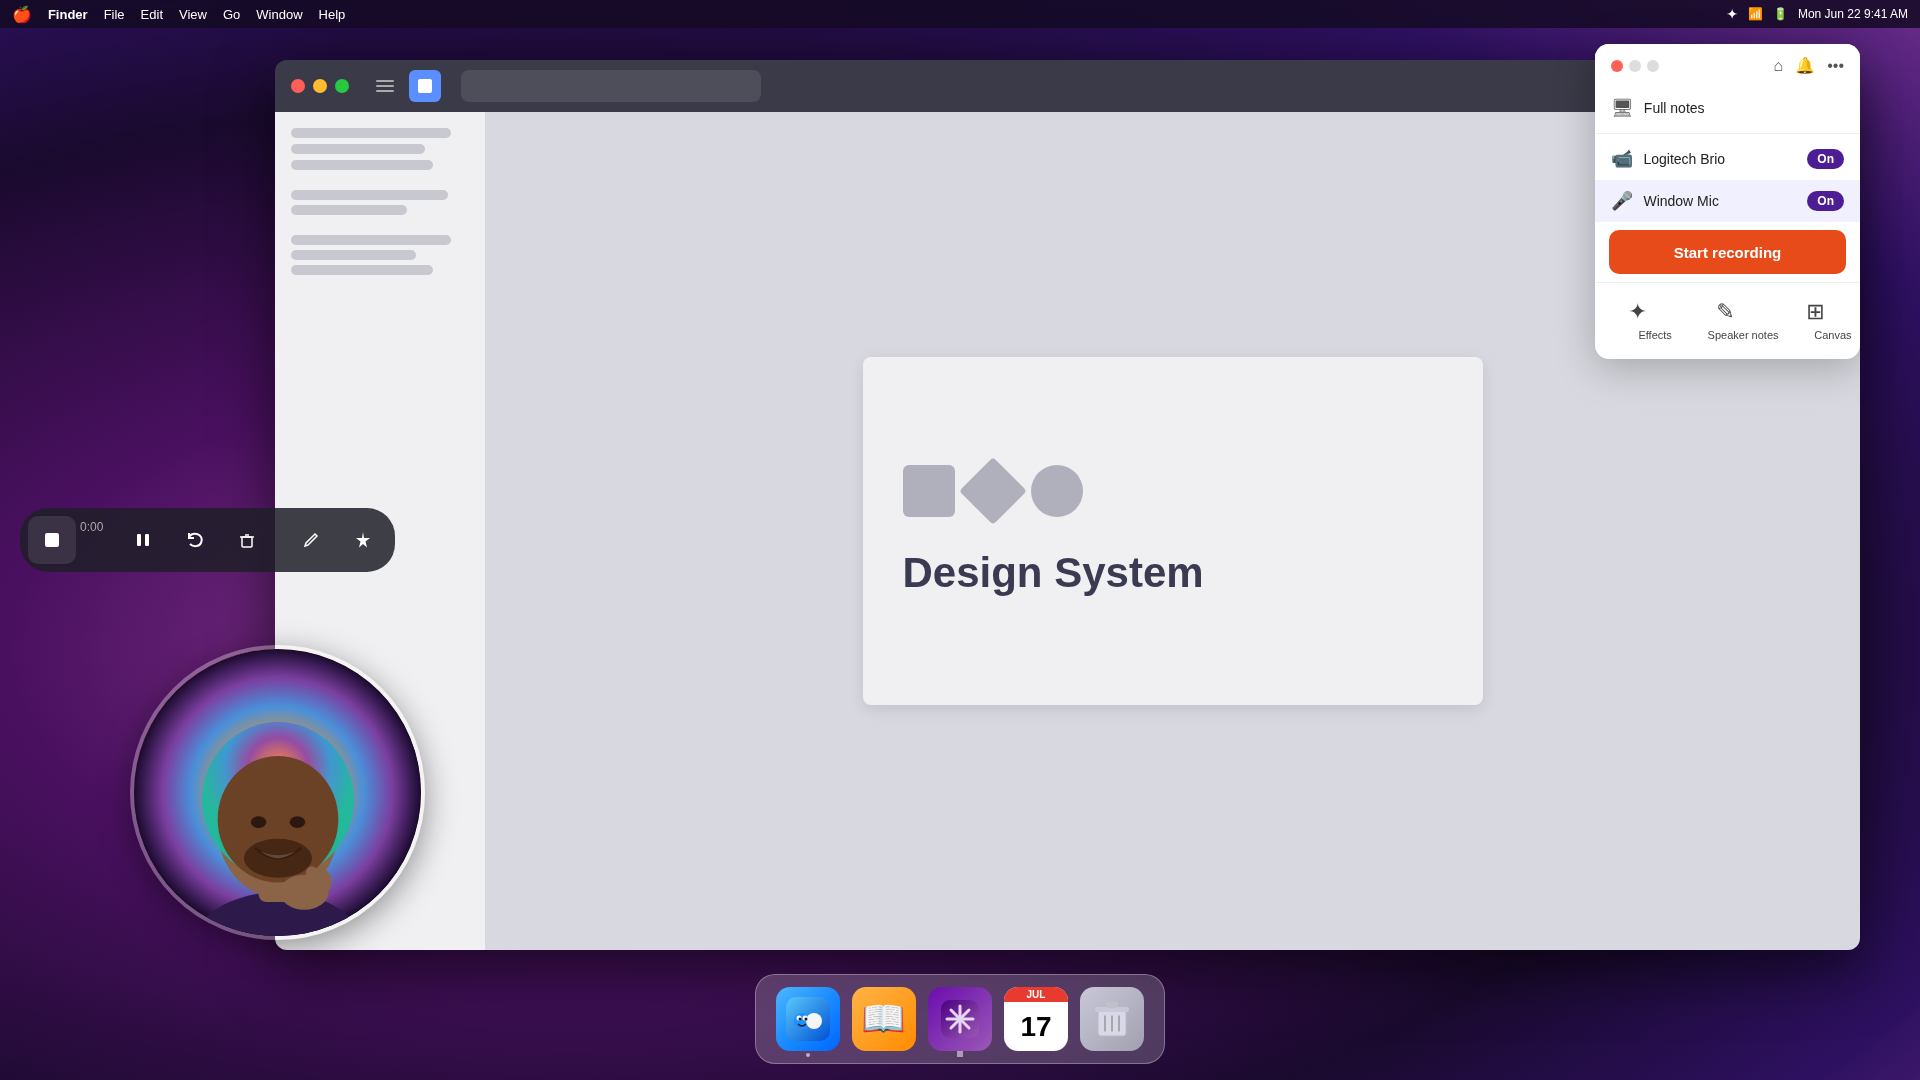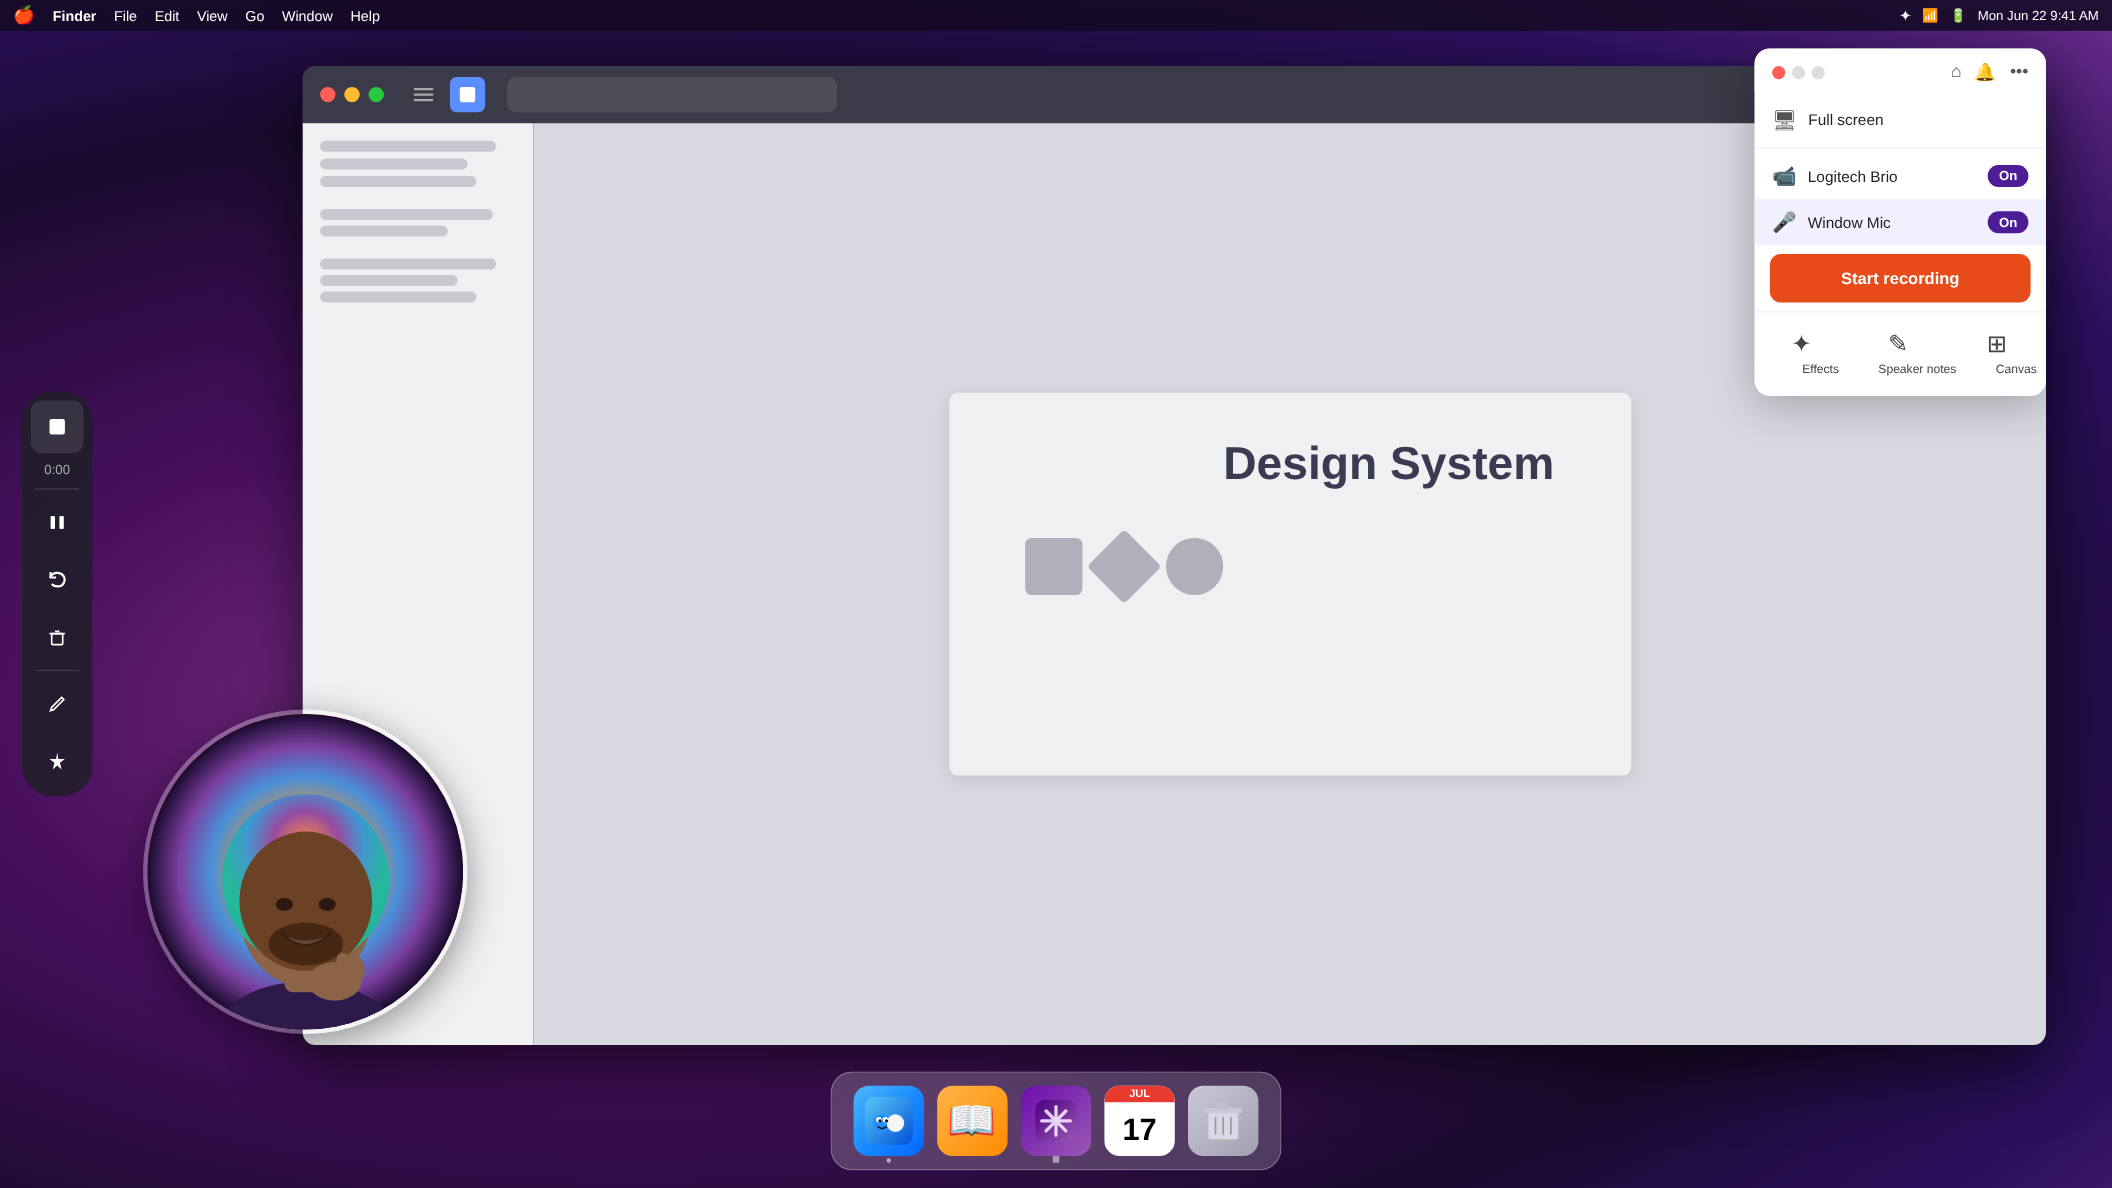--- a/index.html
+++ b/index.html
@@ -210,21 +210,21 @@
       padding: 40px;
     }
 
     .slide-card {
       background: #f0f0f2;
       border-radius: 8px;
       width: 100%;
       max-width: 620px;
       aspect-ratio: 16/9;
       display: flex;
-      flex-direction: row;
+      flex-direction: column;
       justify-content: center;
       padding: 40px;
       box-shadow: 0 4px 16px rgba(0,0,0,0.1);
     }
 
     .slide-icons {
       display: flex;
       align-items: center;
       gap: 14px;
       margin-bottom: 32px;
@@ -284,21 +284,21 @@
       overflow: hidden;
     }
 
     
     .left-toolbar {
       position: absolute;
       top: 50%;
       left: 20px;
       transform: translateY(-50%);
       display: flex;
-      flex-direction: column;
+      flex-direction: row;
       gap: 4px;
       z-index: 20;
       background: rgba(30,30,40,0.85);
       border-radius: 28px;
       padding: 8px;
     }
 
     .toolbar-btn {
       width: 48px;
       height: 48px;
@@ -759,21 +759,21 @@
       <span style="font-size:16px; color:#555;">🔔</span>
       <span style="font-size:16px; color:#555;">•••</span>
     </div>
   </div>
 
   <div class="popup-body">
 
     <div class="popup-row">
       <div class="popup-row-left">
         <span style="font-size:18px; color:#555;">🖥</span>
-        <span class="popup-row-label">Full screen</span>
+        <span class="popup-row-label">Full notes</span>
       </div>
     </div>
 
     <div class="popup-divider"></div>
 
     <div class="popup-row">
       <div class="popup-row-left">
         <span style="font-size:18px; color:#555;">📹</span>
         <span class="popup-row-label">Logitech Brio</span>
       </div>

